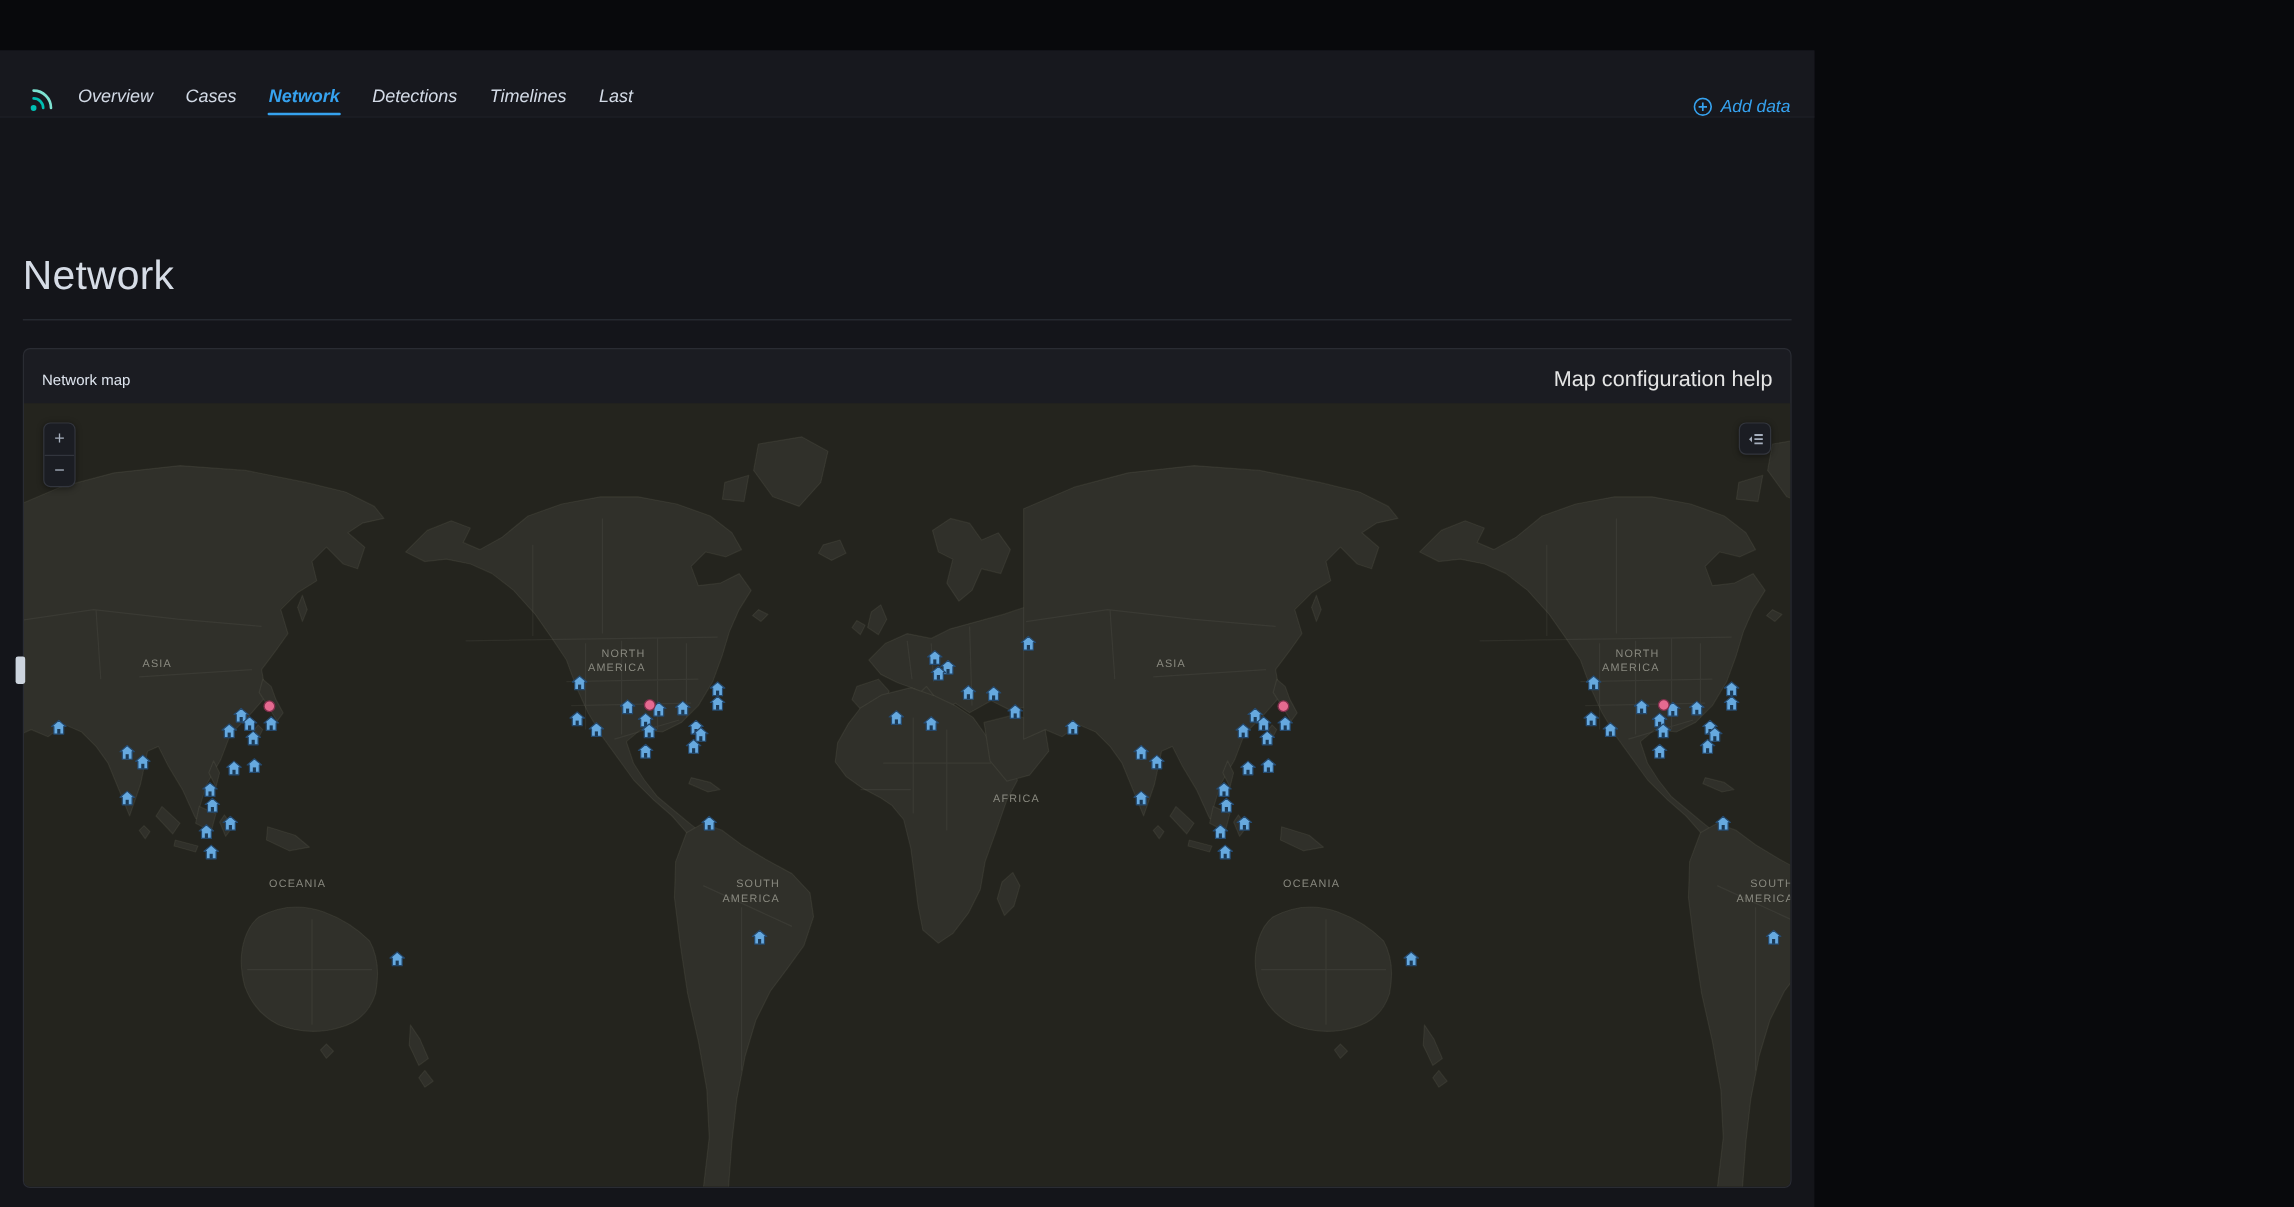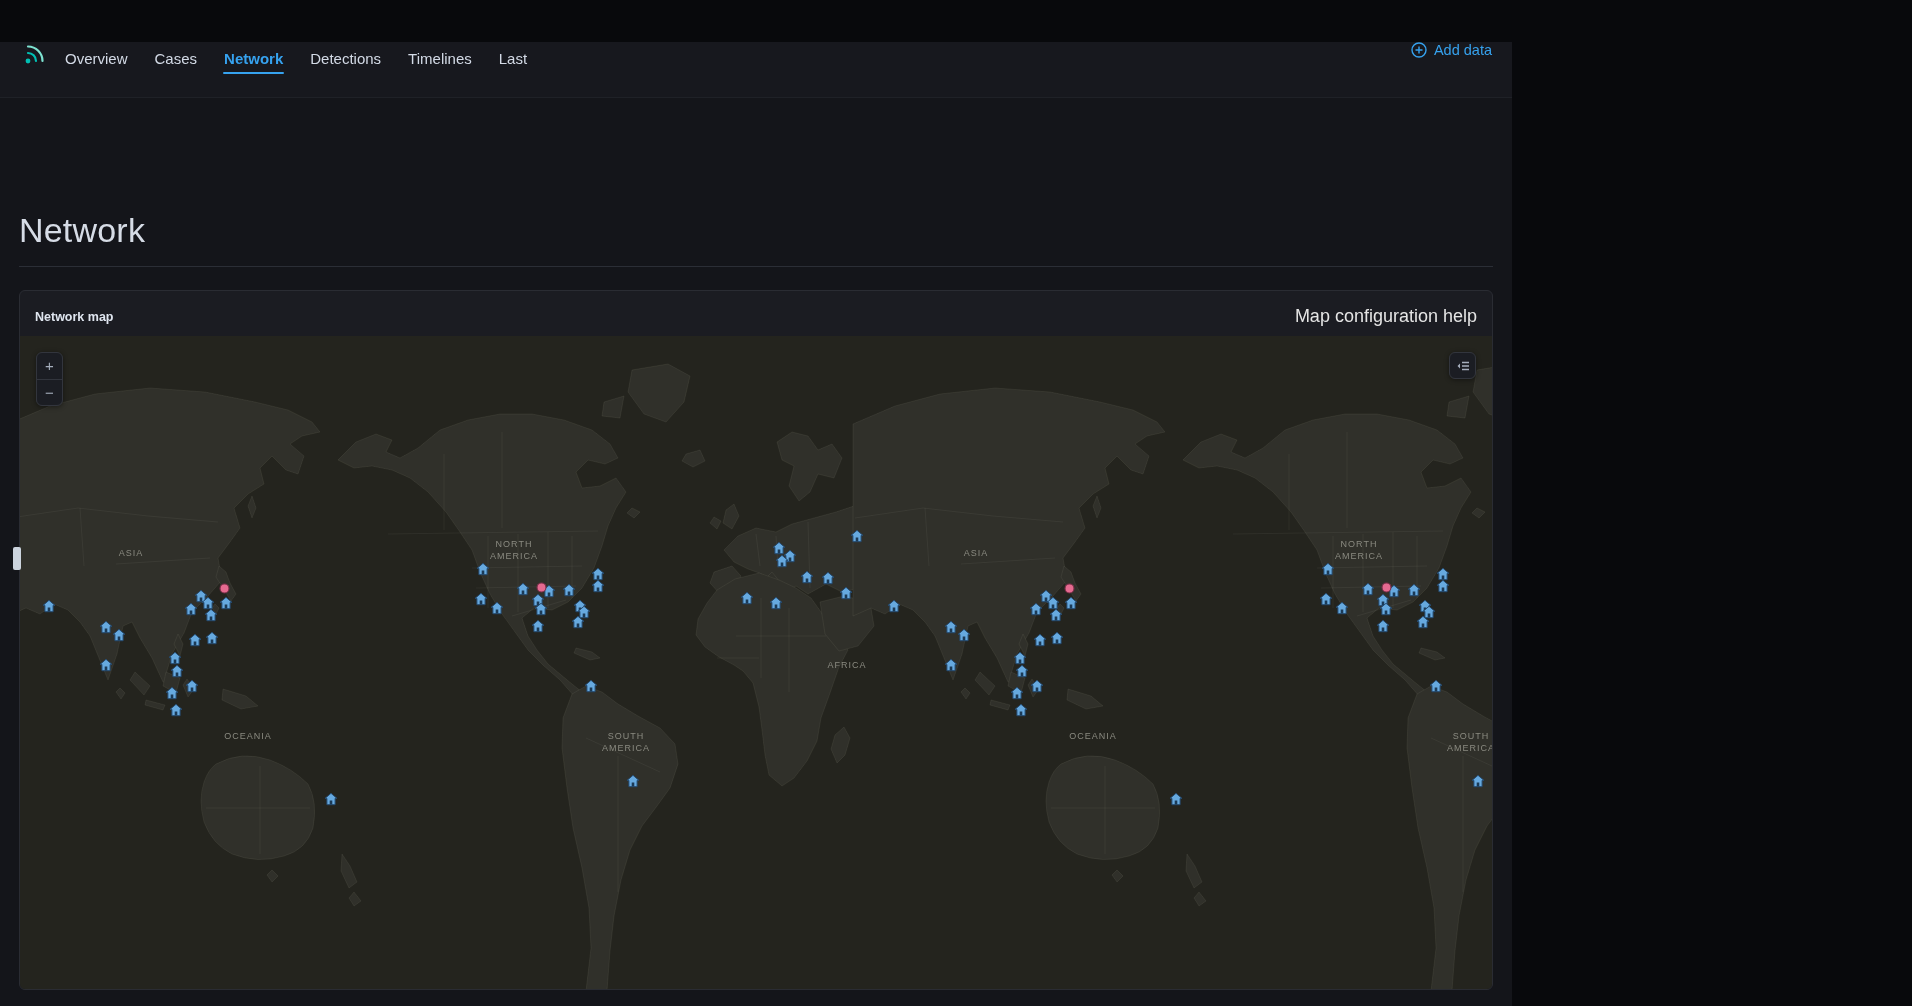--- a/index.html
+++ b/index.html
@@ -2,46 +2,46 @@
 <html><head>
 <meta charset="utf-8">
 <style>
   * { margin:0; padding:0; box-sizing:border-box; }
   html,body { width:1912px; height:1006px; overflow:hidden; }
   body { background:#08090c; font-family:"Liberation Sans",sans-serif; position:relative; }
 
   .app { position:absolute; left:0; top:42px; width:1512px; height:964px; background:#14151a; }
 
   
-  .nav { height:56px; display:flex; align-items:flex-start; padding:0 20px; background:#17181e; border-bottom:1px solid #1f2127; position:relative; }
+  .nav { height:56px; display:flex; align-items:flex-end; padding:0 20px; background:#17181e; border-bottom:1px solid #1f2127; position:relative;font-style:italic; }
   .logo { width:26px; height:26px; margin-right:18px; flex:0 0 auto; }
   .nav-items { display:flex; gap:25px; align-items:center; }
   .nav-item { font-size:15px; color:#d3dae6; font-weight:500; cursor:pointer; position:relative; padding:8px 1px; }
   .nav-item.active { color:#36a2ef; font-weight:700; }
   .nav-item.active::after { content:""; position:absolute; left:0; right:0; bottom:1px; height:2px; background:#36a2ef; border-radius:1px; }
   .add-data { margin-left:auto; display:flex; align-items:center; gap:7px; color:#36a2ef; font-size:14.5px; font-weight:500; cursor:pointer; }
 
   
   .content { padding:0 19px; }
   .page-title { margin-top:113px; font-size:34px; font-weight:400; color:#d6dce6; letter-spacing:.2px; }
   .page-subtitle { margin-top:10px; font-size:12px; color:#878f9f; }
   .divider { margin-top:16px; height:1px; background:#2b2e36; }
 
   
   .panel { margin-top:23px; background:#1b1c22; border:1px solid #2a2c33; border-radius:6px; height:700px; position:relative; overflow:hidden; }
   .panel-header { display:flex; justify-content:space-between; align-items:center; padding:15px 15px 11px 15px; }
-  .panel-title { font-size:12.5px; font-weight:700; color:#dfe5ef; }
+  .panel-title { font-size:12.5px; font-weight:400; color:#dfe5ef; }
   .help-link { font-size:18px; color:#e5e5e5; cursor:pointer; }
 
   .map { position:absolute; left:0; right:0; top:45px; bottom:0; background:#24241e; overflow:hidden; }
   .map svg.world { position:absolute; left:0; top:0; }
   .land { fill:#30302a; stroke:rgba(220,220,200,0.07); stroke-width:1; stroke-linejoin:round; }
   .borders { fill:none; stroke:rgba(205,205,185,0.07); stroke-width:1; }
 
-  .map-label { position:absolute; transform:translate(-50%,-50%); color:#8a8a80; font-size:9px; letter-spacing:1px; white-space:pre; text-align:center; line-height:1.3; pointer-events:none; }
+  .map-label { position:absolute; transform:translate(-50%,-50%); color:#8a8a80; font-size:9px; letter-spacing:1px; white-space:pre; text-align:right; line-height:1.3; pointer-events:none; }
 
   .marker { position:absolute; transform:translate(-50%,-50%); width:14px; height:14px; cursor:pointer; }
   .marker svg { display:block; }
 
   .zoom-control { position:absolute; left:16px; top:16px; width:27px; background:rgba(27,29,35,0.93); border:1px solid #32353d; border-radius:6px; overflow:hidden; box-shadow:0 1px 5px rgba(0,0,0,.45); z-index:6; }
   .zoom-btn { height:26px; line-height:25px; text-align:center; color:#a6afbd; font-size:15px; cursor:pointer; }
   .zoom-btn + .zoom-btn { border-top:1px solid #32353d; }
 
   .layers-btn { position:absolute; right:16px; top:16px; width:27px; height:27px; background:rgba(27,29,35,0.93); border:1px solid #32353d; border-radius:6px; display:flex; align-items:center; justify-content:center; cursor:pointer; box-shadow:0 1px 5px rgba(0,0,0,.45); z-index:6; }
 

